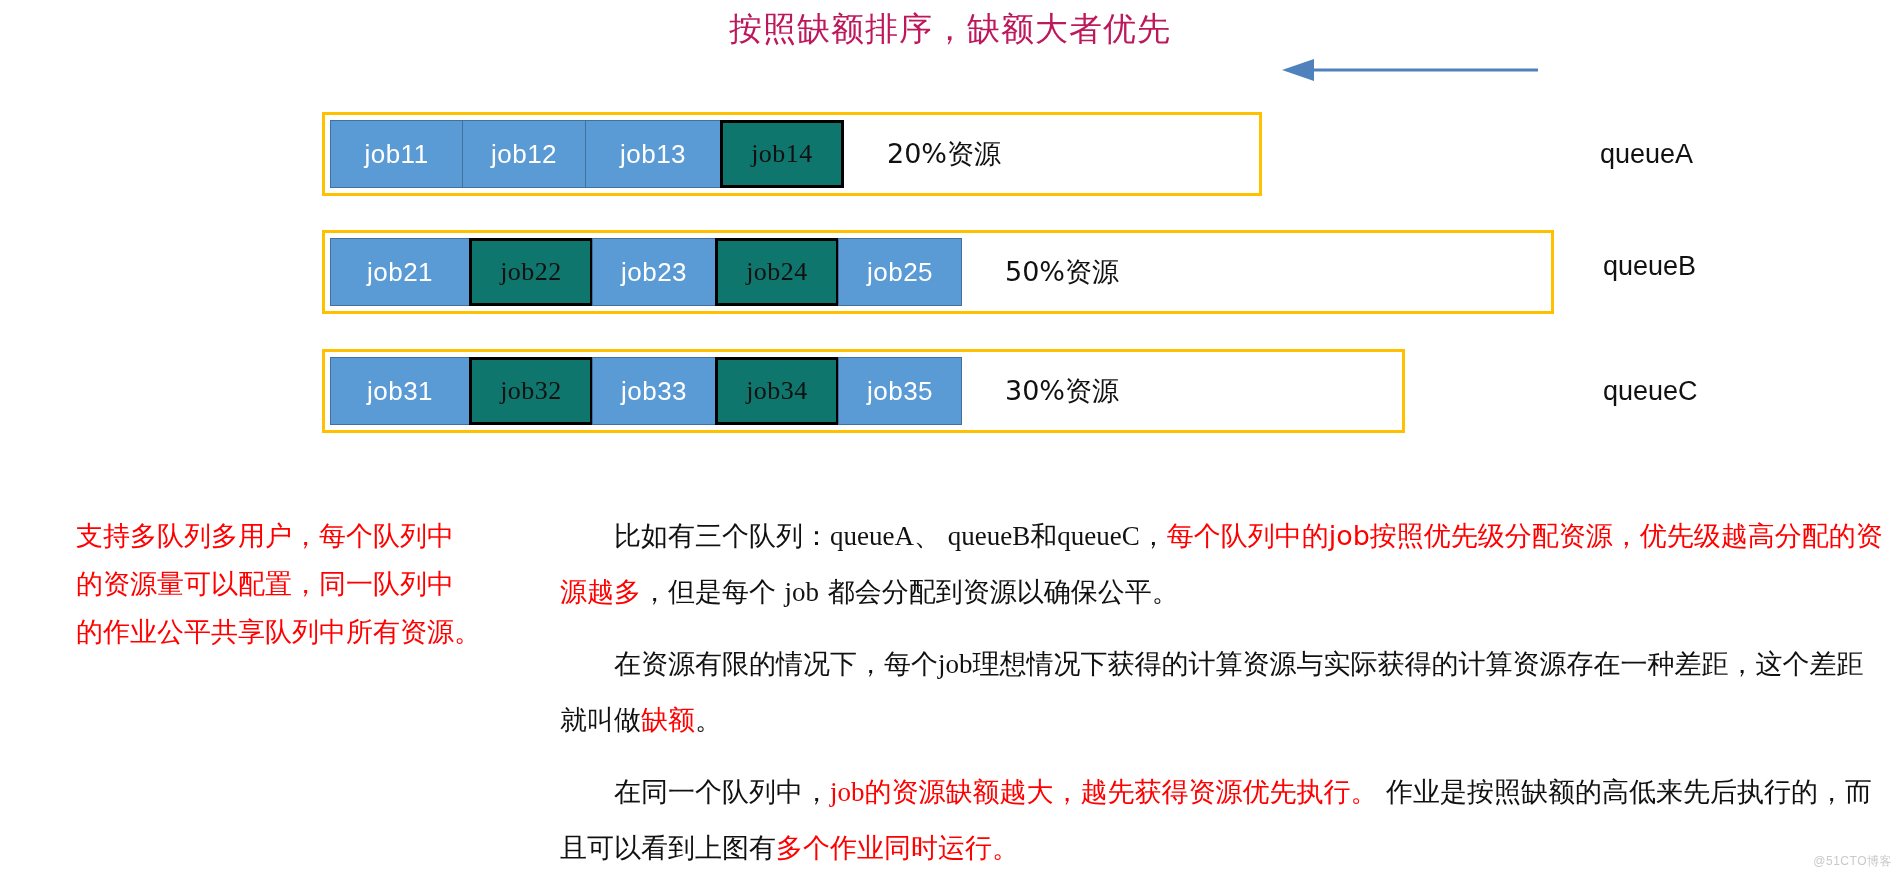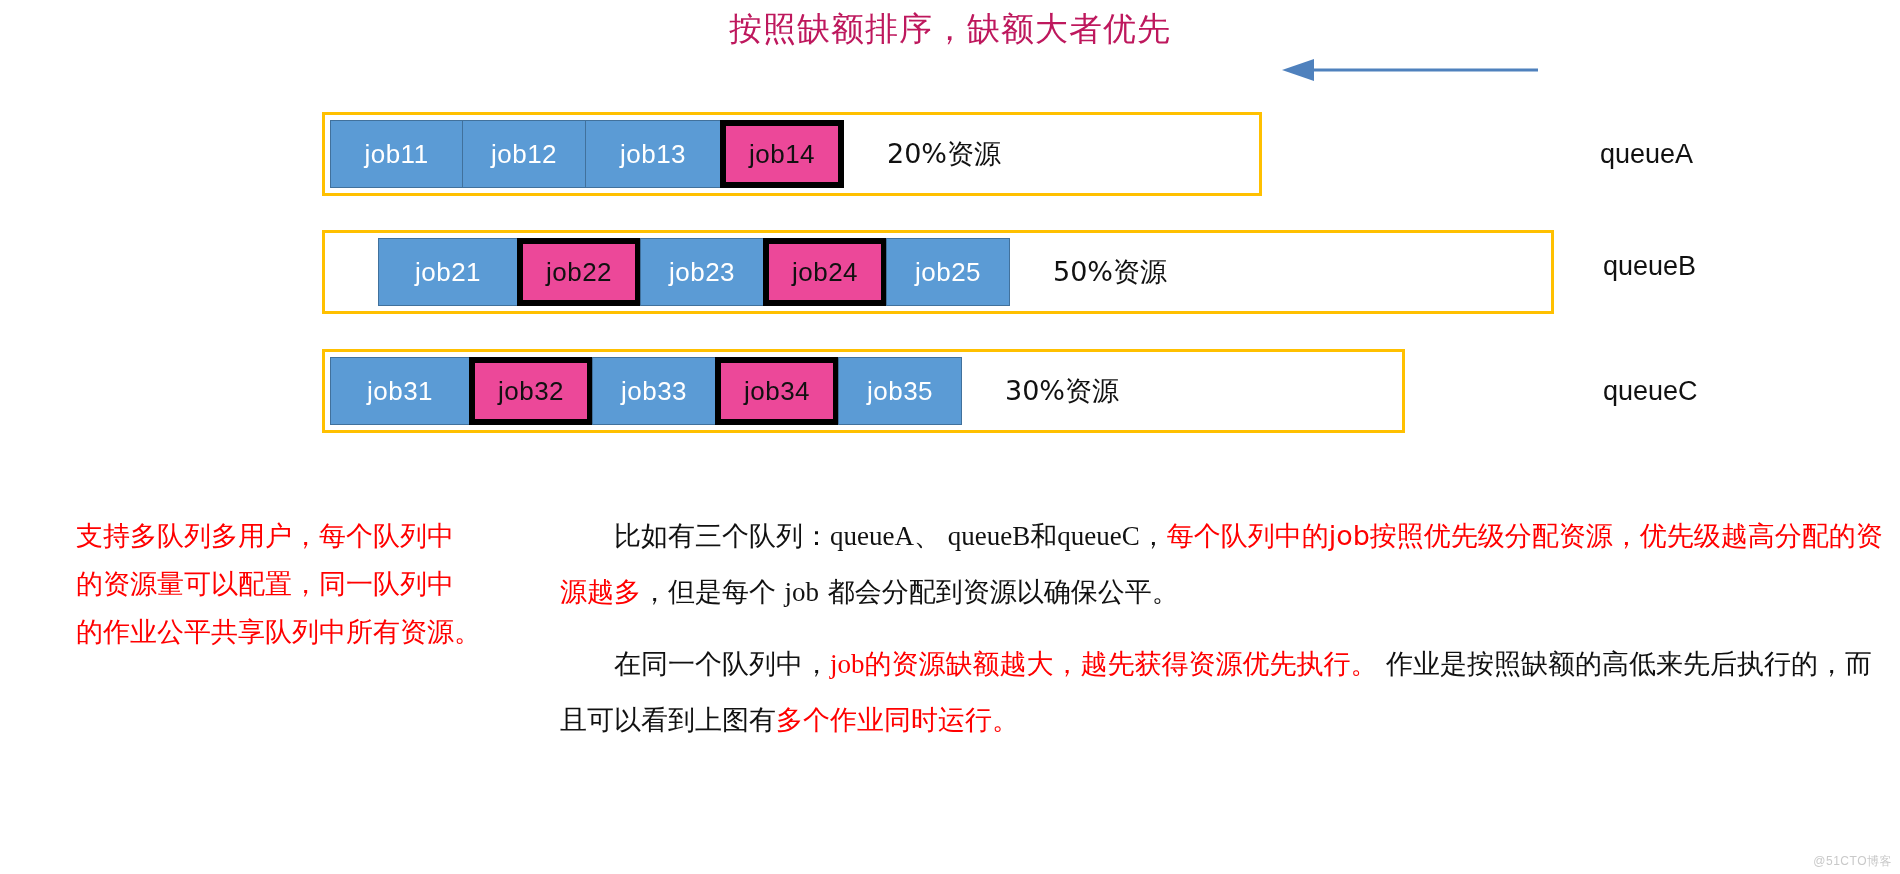--- a/index.html
+++ b/index.html
@@ -48,21 +48,21 @@
   .queue-row {
     position: absolute;
     border: 3px solid #ffc000;
     background: #ffffff;
     box-sizing: border-box;
     display: flex;
     align-items: stretch;
     text-align: right;
   }
   .queue-row.q-a { left: 322px; top: 112px;  width: 940px; height: 84px; }
-  .queue-row.q-b { left: 322px; top: 230px;  width: 1232px; height: 84px; padding-left: 48px; }
+  .queue-row.q-b { left: 322px; top: 230px;  width: 1232px; height: 84px; }
   .queue-row.q-c { left: 322px; top: 349px;  width: 1083px; height: 84px; }
 
   .jobs {
     display: flex;
     align-items: stretch;
     padding: 5px 0 5px 5px;
     box-sizing: border-box;
   }
   .job-box {
     box-sizing: border-box;
@@ -73,23 +73,24 @@
     letter-spacing: 0.5px;
     font-family: "Liberation Sans", "DejaVu Sans", sans-serif;
     border: 1px solid #41719c;
     margin-right: -1px;
   }
   .job-box.filled {
     background: #5b9bd5;
     color: #ffffff;
   }
   .job-box.empty {
-    background: #ec4899;
-    color: #111111;
-    border: 6px solid #000000;
+    background: #0f766e;
+    color: #111111;
+    border: 3px solid #000000;
+    font-family: Liberation Serif, serif;
   }
 
   .pct-label {
     display: flex;
     align-items: center;
     justify-content: flex-start;
     padding-left: 44px;
     font-size: 27px;
     color: #111111;
     font-family: "DejaVu Sans", "Liberation Sans", sans-serif;
@@ -203,18 +204,19 @@
 <div class="left-note">
   <div>支持多队列多用户，每个队列中</div>
   <div>的资源量可以配置，同一队列中</div>
   <div>的作业公平共享队列中所有资源。</div>
 </div>
 
 <div class="body-text">
 
   <p><span>比如有三个队列：</span><span class="latin">queueA、 queueB和queueC</span><span>，</span><span class="red">每个队列中的job按照优先级分配资源，优先级越高分配的资源越多</span><span>，但是每个 </span><span class="latin">job</span><span> 都会分配到资源以确保公平。</span></p>
 
+  <p><span>在资源有限的情况下，每个</span><span class="latin">job</span><span>理想情况下获得的计算资源与实际获得的计算资源存在一种差距，这个差距就叫做</span><span class="red">缺额</span><span>。</span></p>
 
   <p><span>在同一个队列中，</span><span class="red latin">job</span><span class="red">的资源缺额越大，越先获得资源优先执行。</span><span> 作业是按照缺额的高低来先后执行的，而且可以看到上图有</span><span class="red">多个作业同时运行。</span></p>
 
 </div>
 
 <div class="watermark">@51CTO博客</div>
 
 </body></html>

